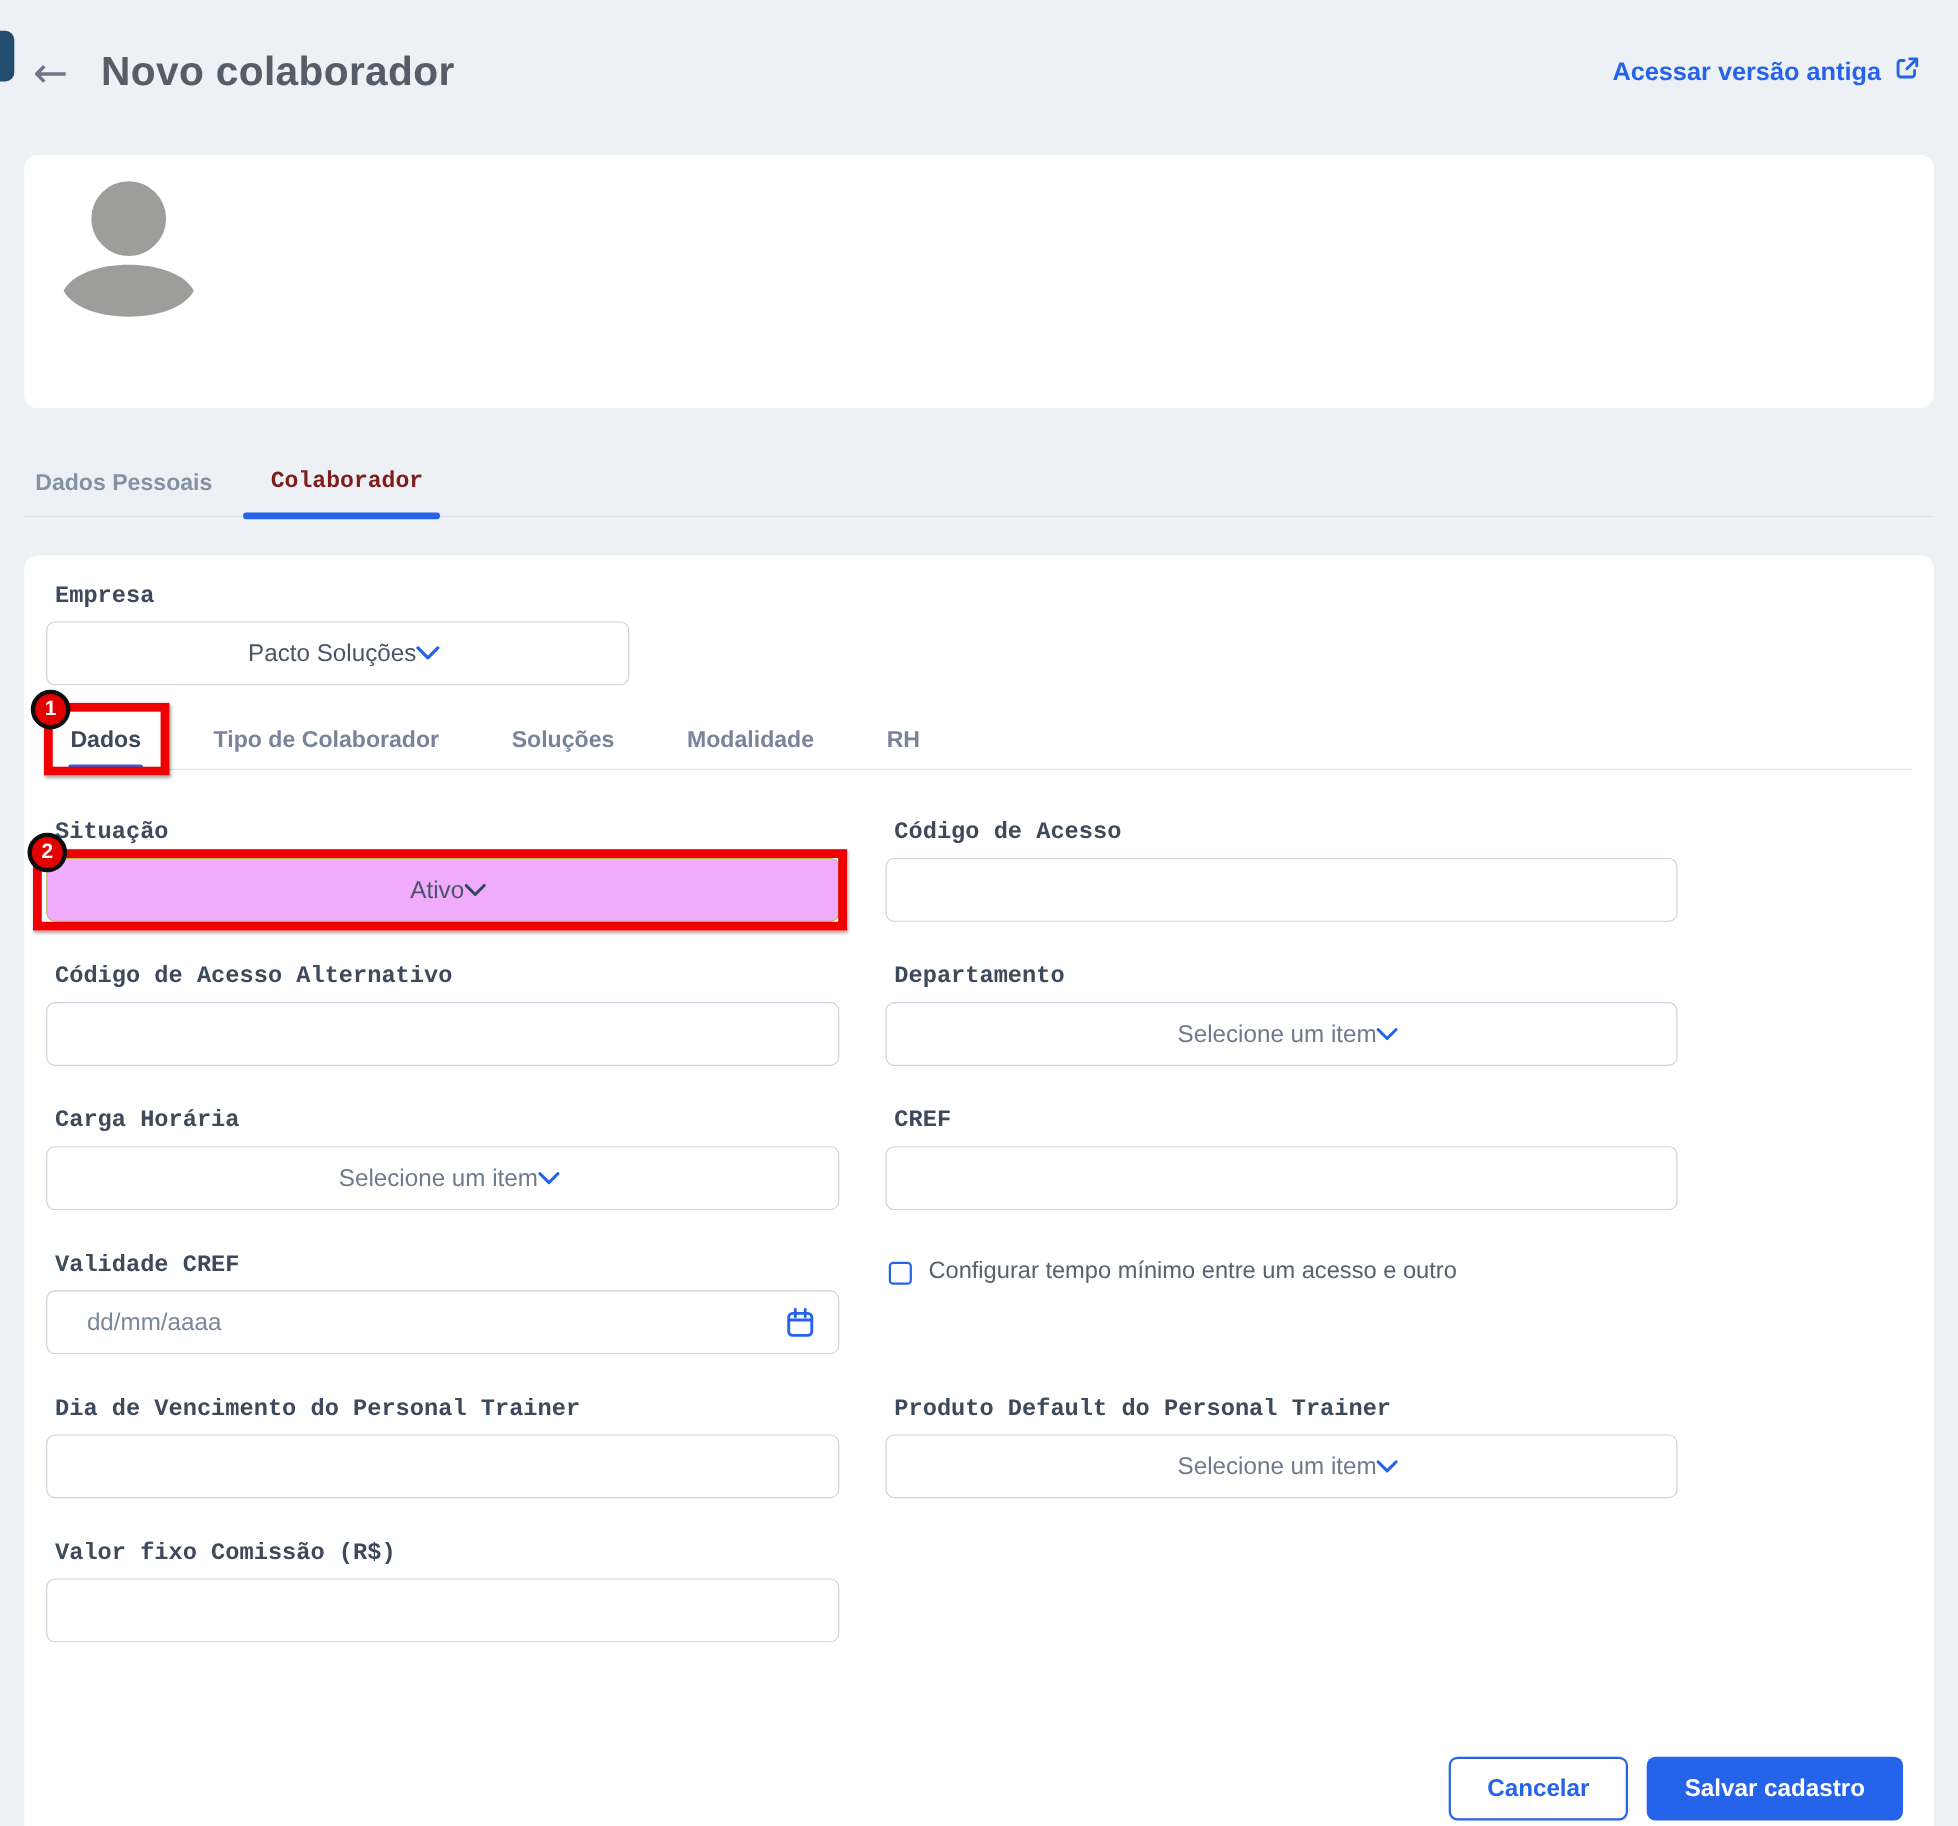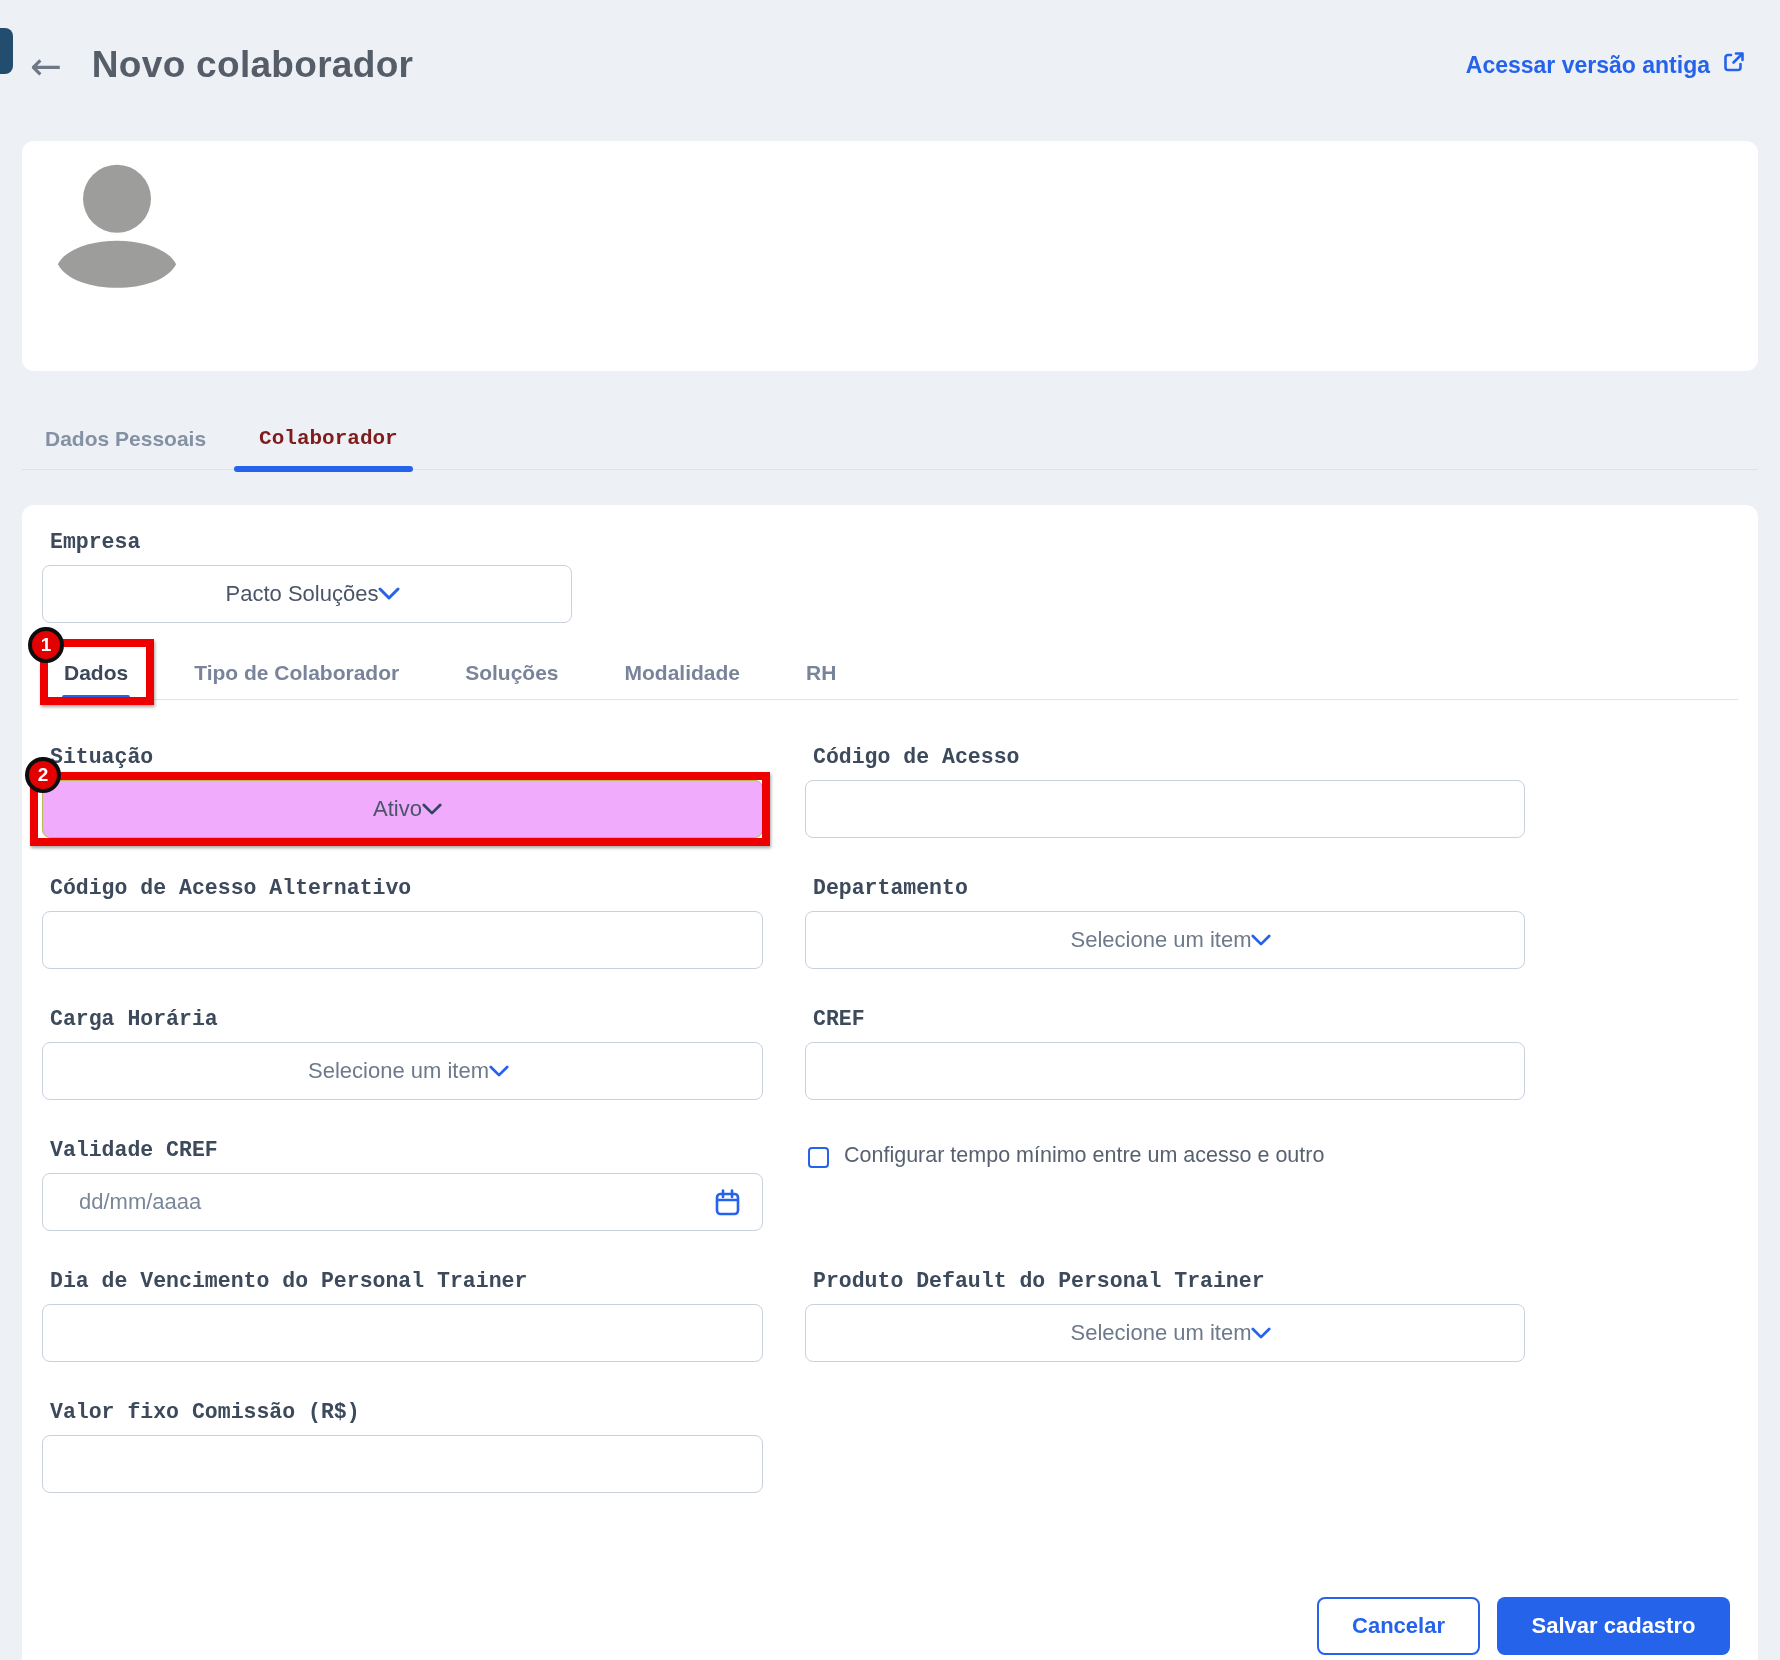--- a/index.html
+++ b/index.html
@@ -36,21 +36,21 @@
 
   
   .tabs-row {
     margin: 0 22px; padding-top: 56px;
     display: flex; border-bottom: 1px solid #dee3eb;
   }
   .tab {
     font-size: 21px; font-weight: 700; color: #8491a5;
     padding-bottom: 18px; position: relative; cursor: pointer;
   }
-  .tab.first { margin-left: 23px; }
+  .tab.first { margin-left: 10px; }
   .tab + .tab { margin-left: 53px; }
   .tab.active { color: #7f1d1d; font-family: Liberation Mono, monospace; }
   .tab-underline {
     position: absolute; left: -25px; right: -15px; bottom: -3px; height: 6px;
     background: #2563eb; border-radius: 3px;
   }
 
   
   .form-card {
     margin: 35px 22px 0; background: #ffffff; border-radius: 12px;

